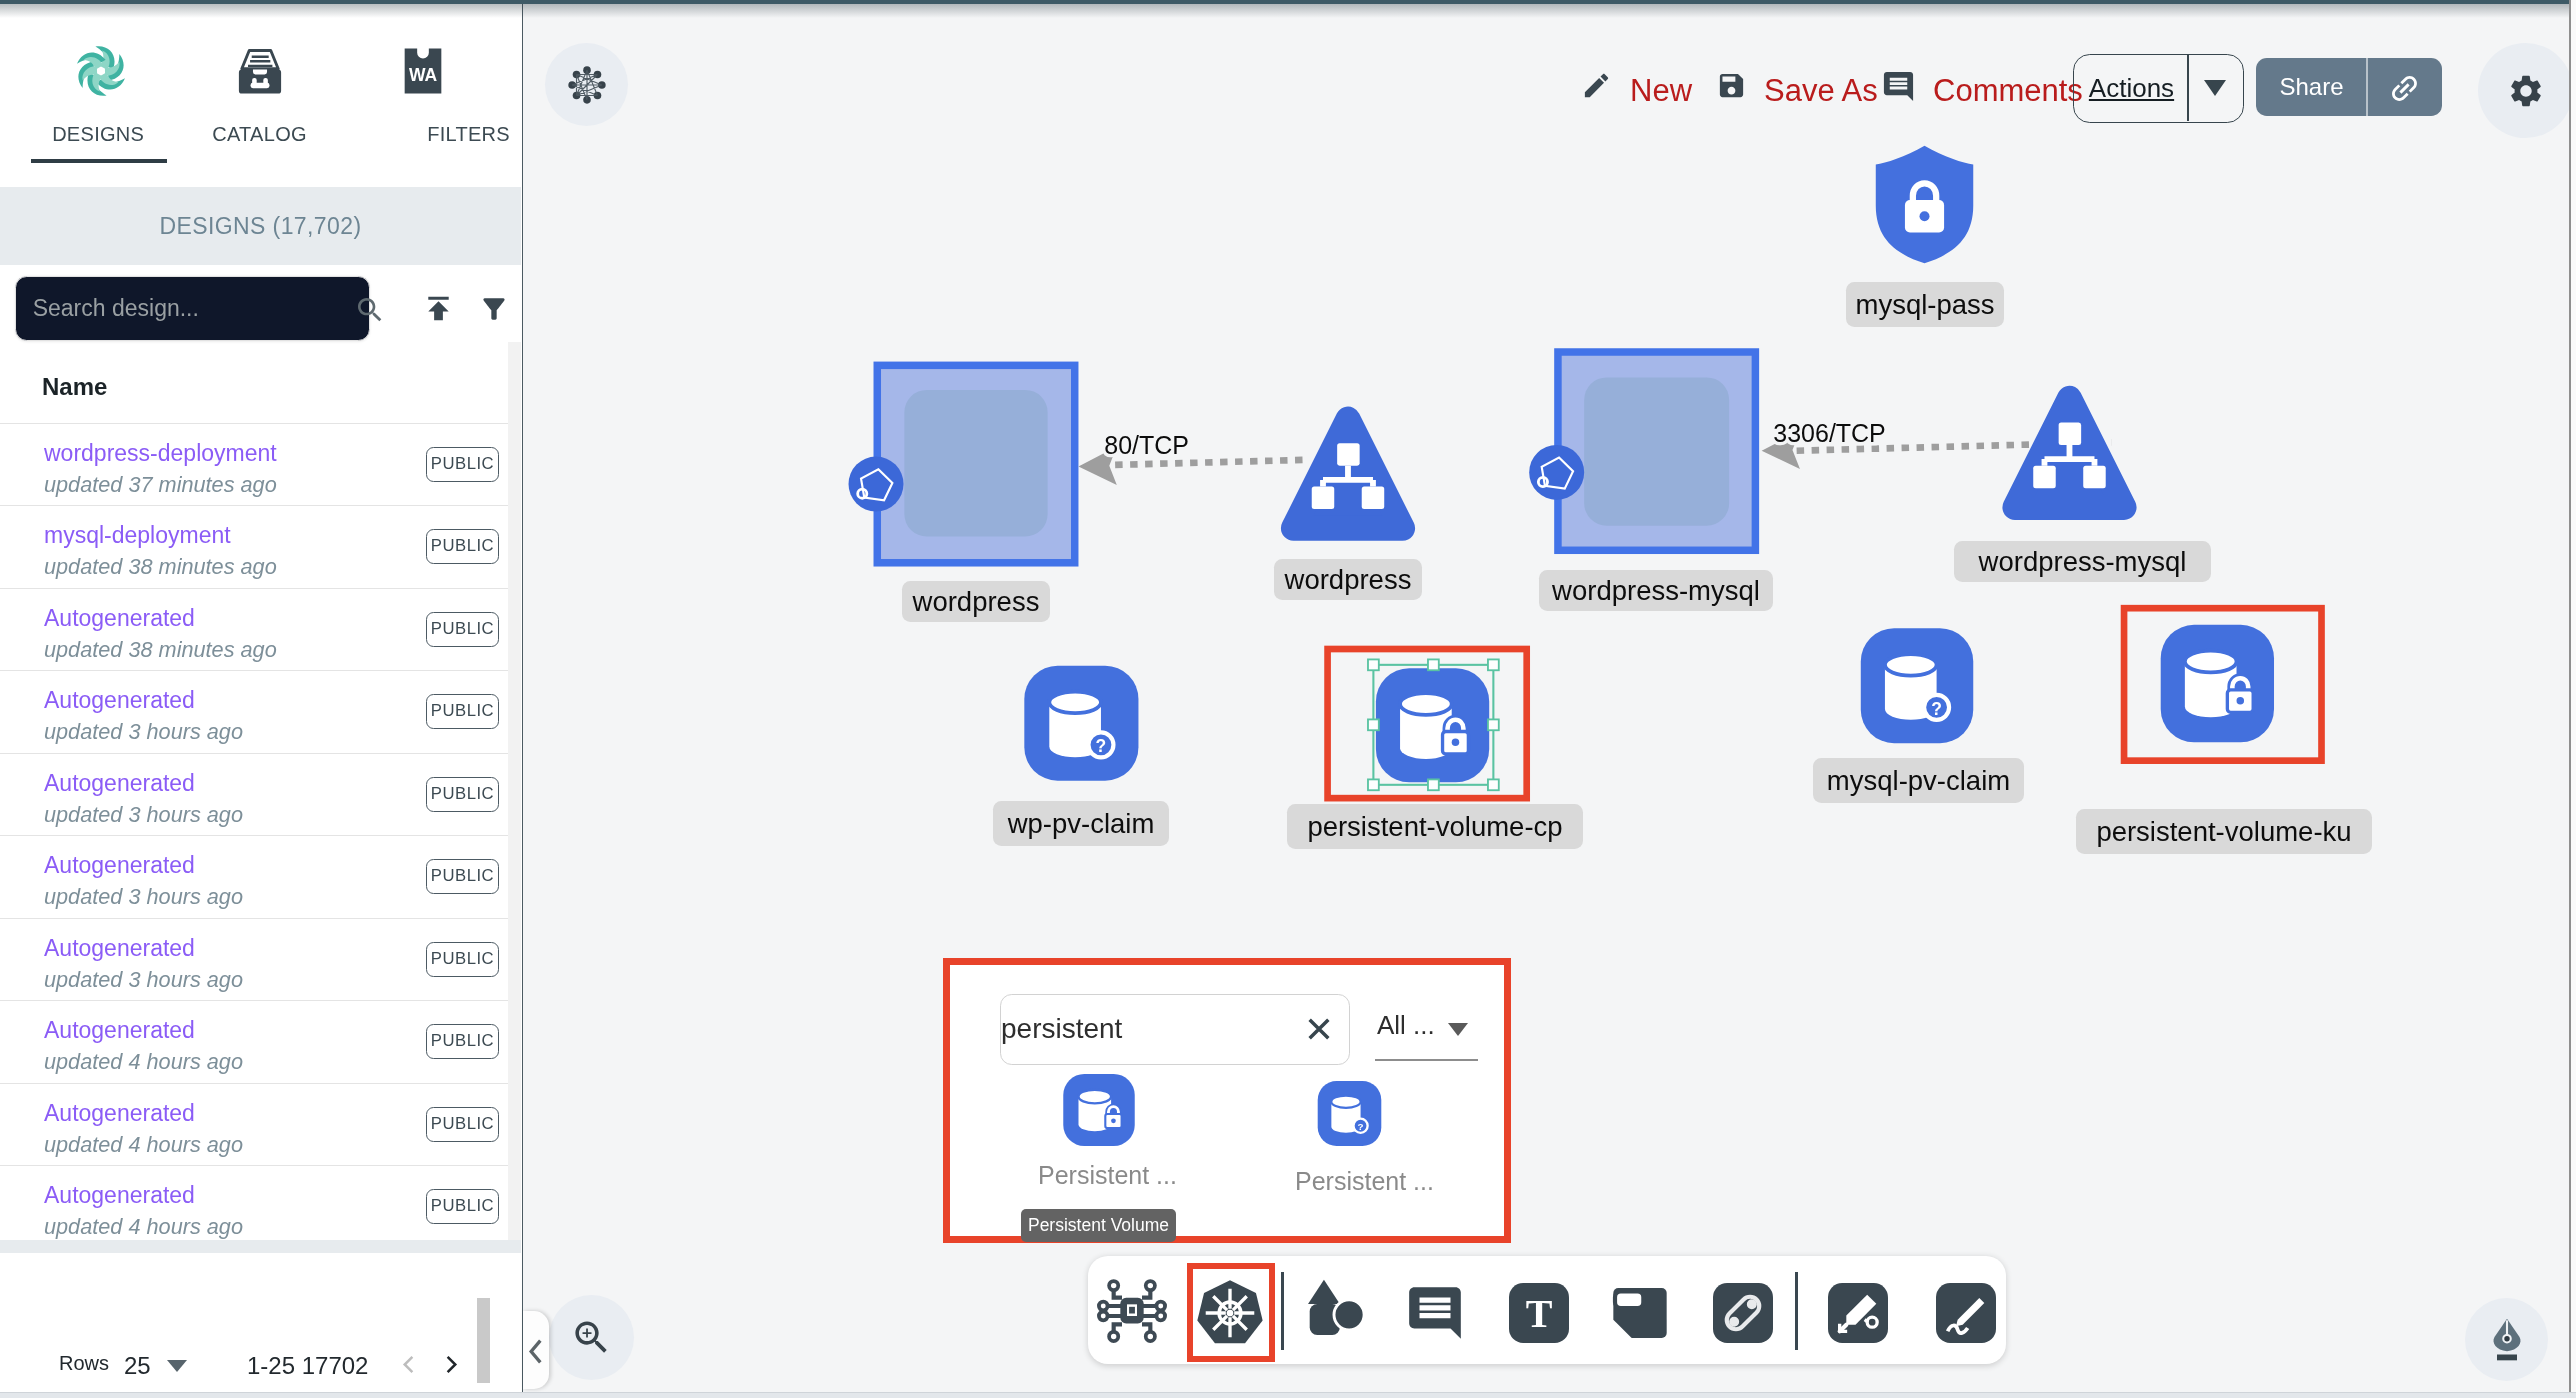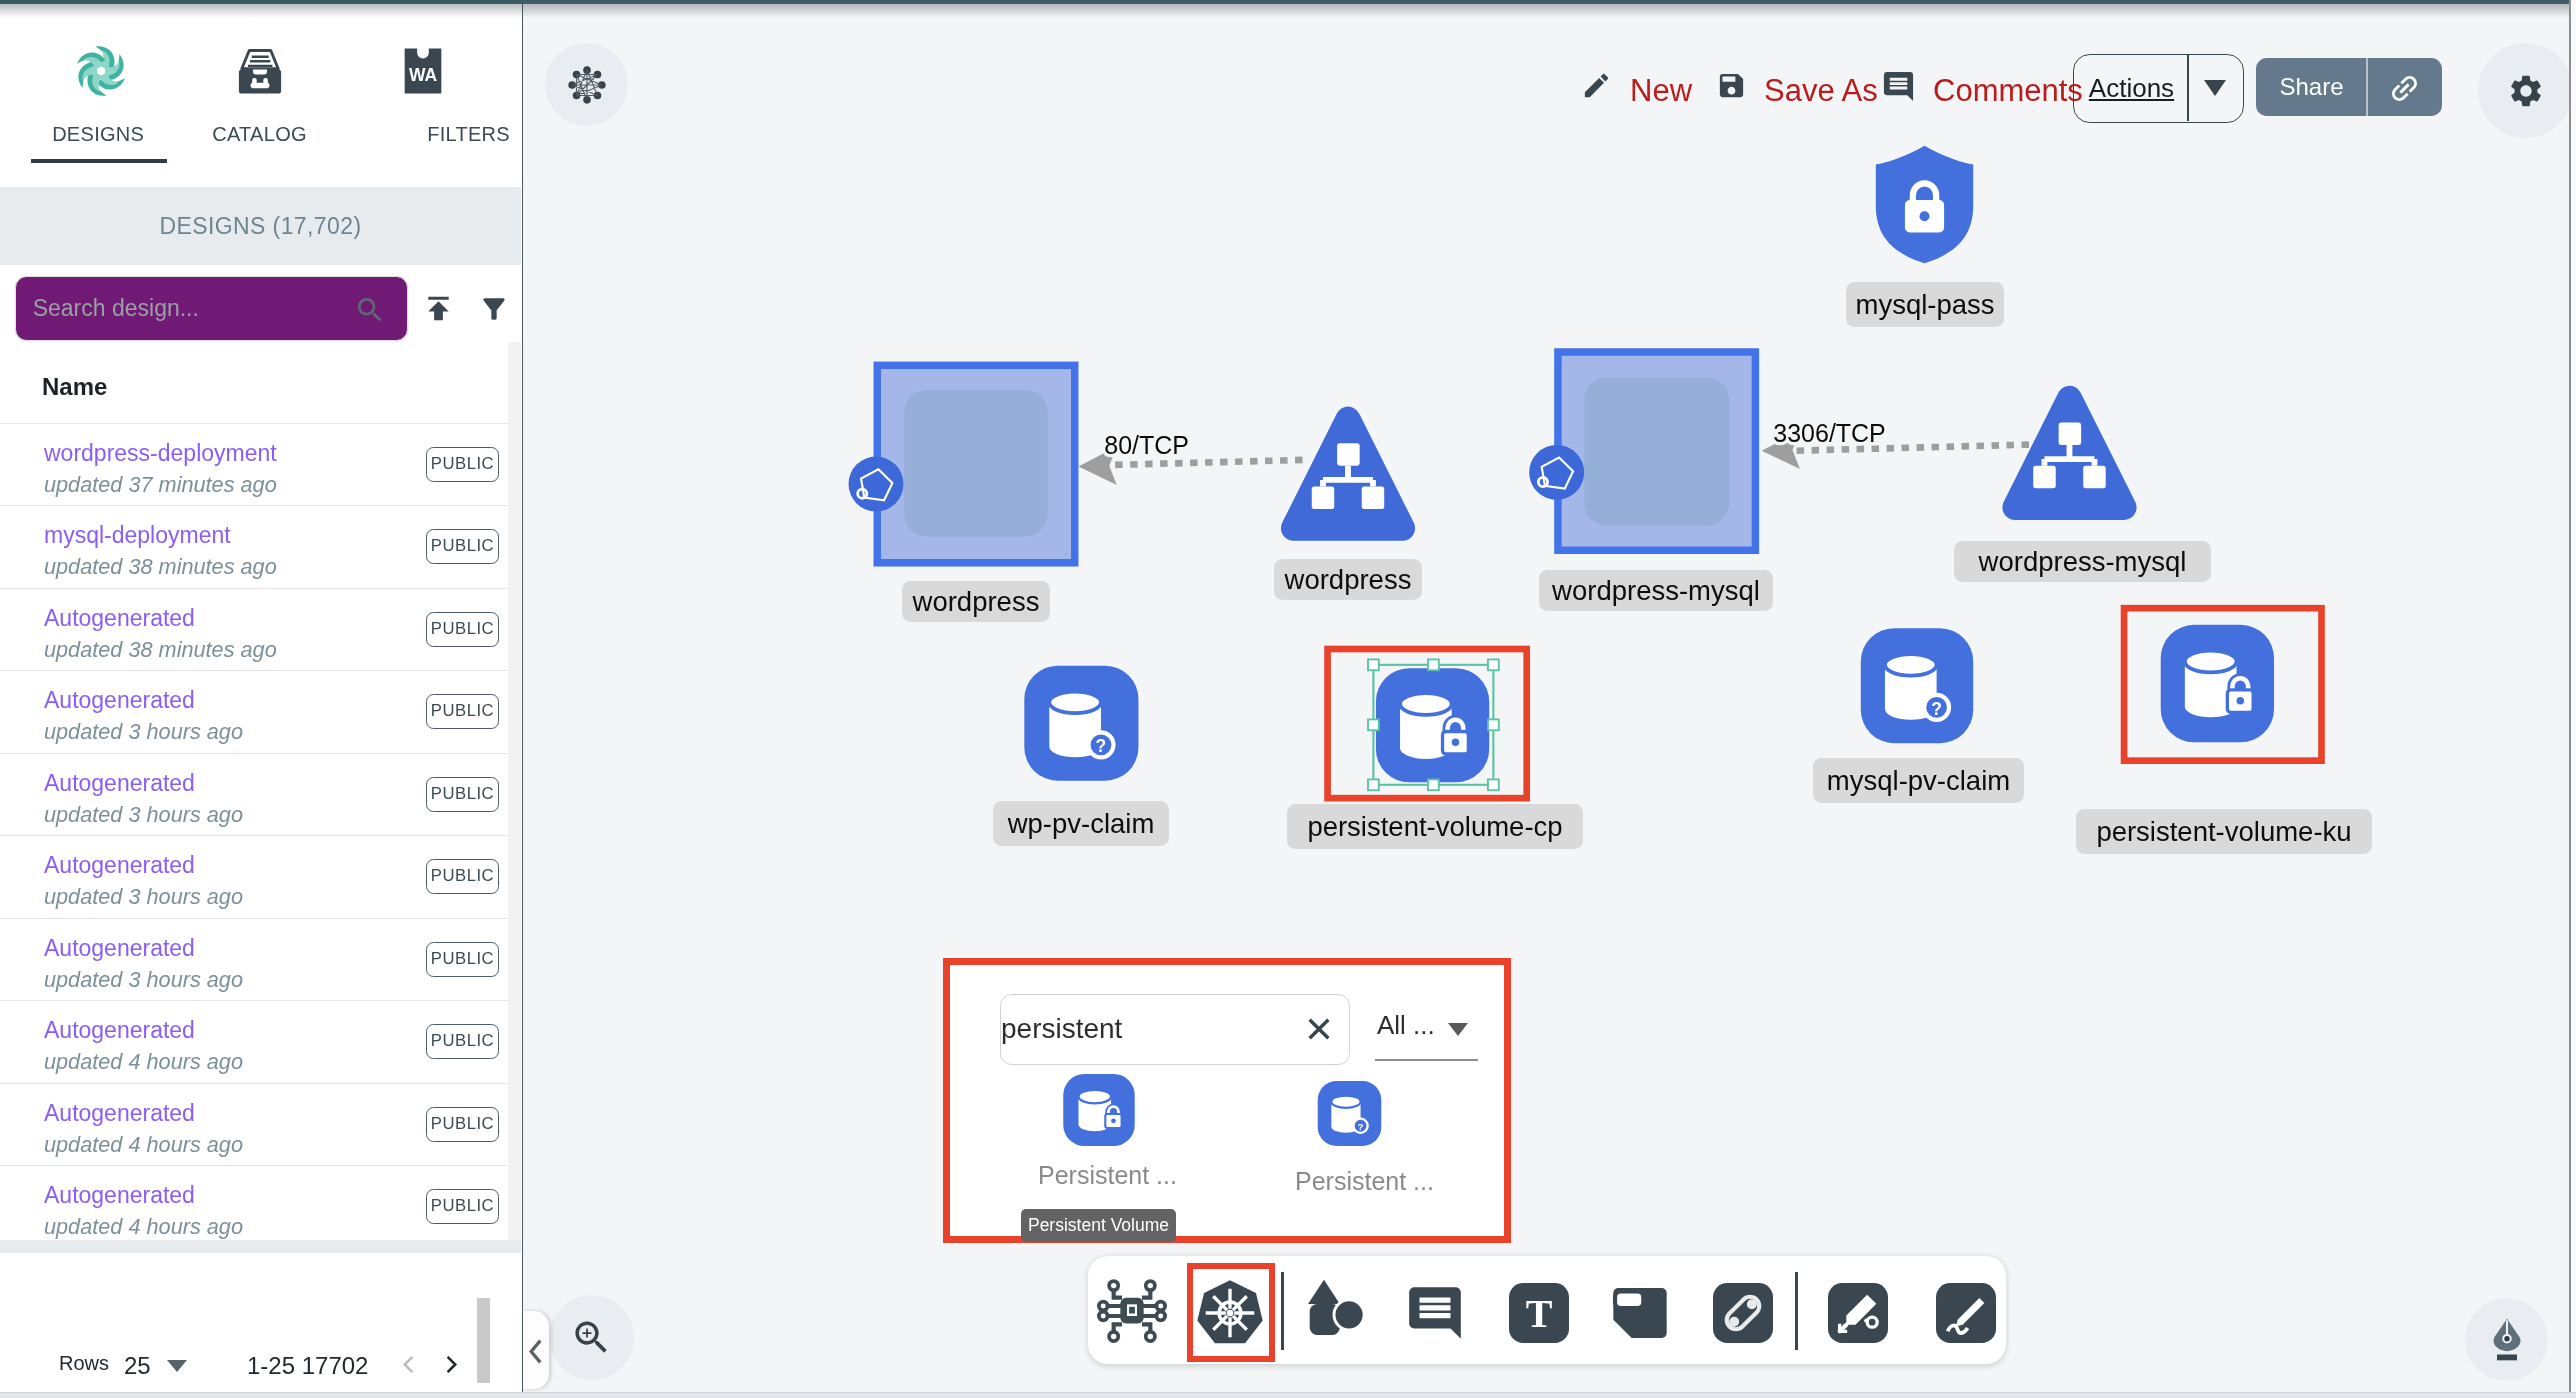--- a/index.html
+++ b/index.html
@@ -11,22 +11,22 @@
   #topshadow { position:absolute; left:0; top:4.2px; width:2576px; height:14px;
     background:linear-gradient(to bottom, rgba(42,58,66,0.33), rgba(42,58,66,0)); z-index:60; }
   
   #sidebar { position:absolute; left:0; top:0; width:523px; height:1392px; background:#fff;
     border-right:1.7px solid #4b5a62; z-index:20; }
   .tab { position:absolute; top:0; height:167px; text-align:center; }
   .tab .tlabel { position:absolute; top:123px; width:100%; font-size:20px; letter-spacing:0.3px; color:#3c4a52; }
   #tabline { position:absolute; left:31px; top:159px; width:136px; height:4.2px; background:#2f3d45; }
   #dhead { position:absolute; left:0; top:187px; width:521px; height:78px; background:#e7ebee;
     color:#6d8593; font-size:23px; text-align:center; line-height:78px; letter-spacing:0.4px; }
-  #searchbox { position:absolute; left:15px; top:276px; width:393px; height:65px; border:1.7px solid #e2e2e2;
-    border-radius:11.7px; background:#701a75; box-shadow:0 0.8px 2.5px rgba(0,0,0,0.08);padding-left:31px; }
+  #searchbox { position:absolute; left:15px; top:276px; width:355px; height:65px; border:1.7px solid #e2e2e2;
+    border-radius:11.7px; background:#0f172a; box-shadow:0 0.8px 2.5px rgba(0,0,0,0.08);padding-left:31px; }
   #searchbox .ph { position:absolute; left:16.7px; top:0; line-height:62px; font-size:23px; color:#9aa0a3; }
   #namehdr { position:absolute; left:42px; top:373px; font-size:24px; font-weight:bold; color:#1b2327; }
   .row { position:absolute; left:0; width:510px; border-top:0.8px solid #e4e4e4; height:83px; }
   .row .nm { position:absolute; left:44px; top:16px; font-size:23px; color:#8b5cf6; }
   .row .up { position:absolute; left:44px; top:48px; font-size:21.7px; font-style:italic; color:#7d8f99; }
   .row .pb { position:absolute; left:426px; top:23px; width:73px; height:35px; border:1.7px solid #4c5a63;
     border-radius:7.5px; color:#3c4a52; font-size:16.7px; letter-spacing:0.5px; text-align:center; line-height:32px; }
   #graystrip { position:absolute; left:0; top:1240px; width:521px; height:12.5px; background:#e7ebee; }
   #pager { position:absolute; left:0; top:1333px; width:521px; height:58px; color:#22292e; }
   #scrollthumb { position:absolute; left:477px; top:1298px; width:13.3px; height:85px; background:#c9c9c9; }

